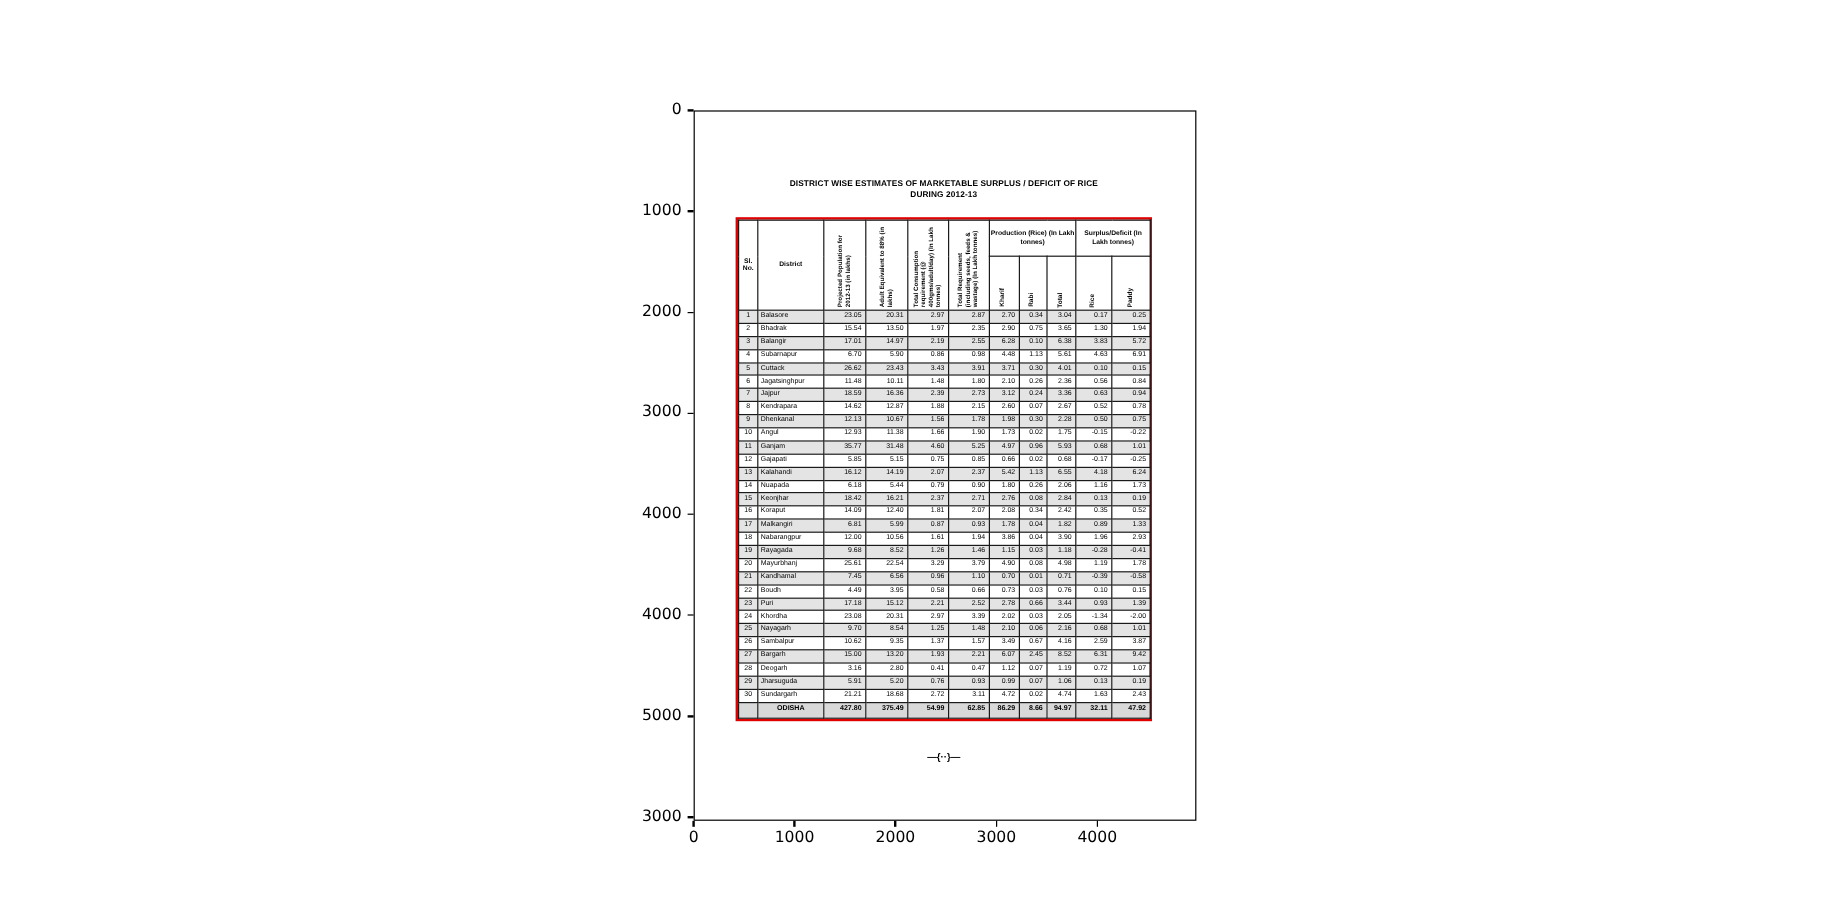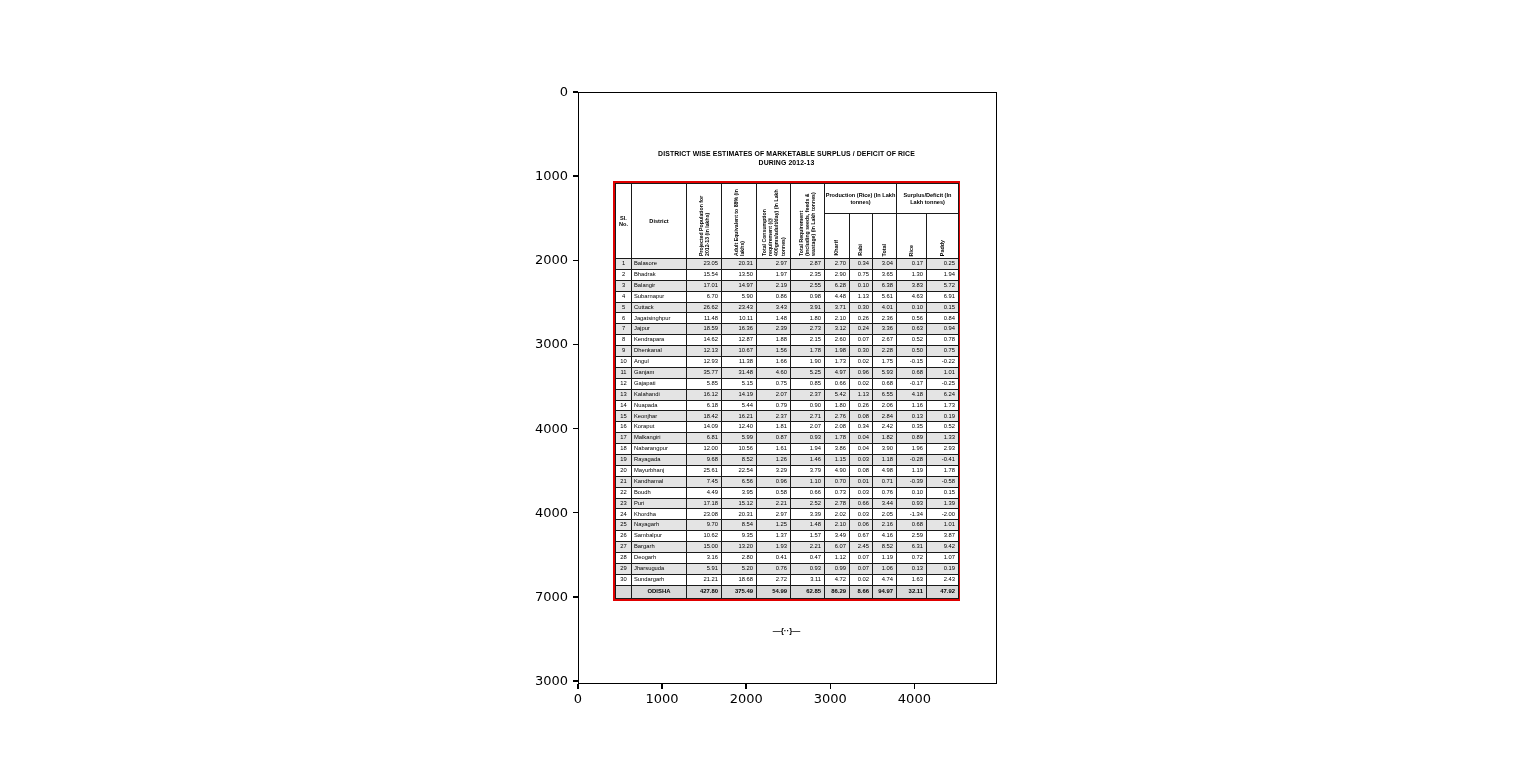--- a/index.html
+++ b/index.html
@@ -65,21 +65,21 @@
       <div class="ytick-label" style="left: 524px; top: 168.143px;">1000</div>
       <div class="ytick-mark" style="left: 573px; top: 259.536px;"></div>
       <div class="ytick-label" style="left: 524px; top: 252.286px;">2000</div>
       <div class="ytick-mark" style="left: 573px; top: 343.679px;"></div>
       <div class="ytick-label" style="left: 524px; top: 336.429px;">3000</div>
       <div class="ytick-mark" style="left: 573px; top: 427.821px;"></div>
       <div class="ytick-label" style="left: 524px; top: 420.571px;">4000</div>
       <div class="ytick-mark" style="left: 573px; top: 511.964px;"></div>
       <div class="ytick-label" style="left: 524px; top: 504.714px;">4000</div>
       <div class="ytick-mark" style="left: 573px; top: 596.107px;"></div>
-      <div class="ytick-label" style="left: 524px; top: 588.857px;">7000</div>
+      <div class="ytick-label" style="left: 524px; top: 588.857px;">5000</div>
       <div class="ytick-mark" style="left: 573px; top: 680.25px;"></div>
       <div class="ytick-label" style="left: 524px; top: 673px;">3000</div>
     </div>
 
   <div id="scan-title">
     <div>DISTRICT WISE ESTIMATES OF MARKETABLE SURPLUS / DEFICIT OF RICE</div>
     <div>DURING 2012-13</div>
   </div>
 
   <div id="scan-wrap">

